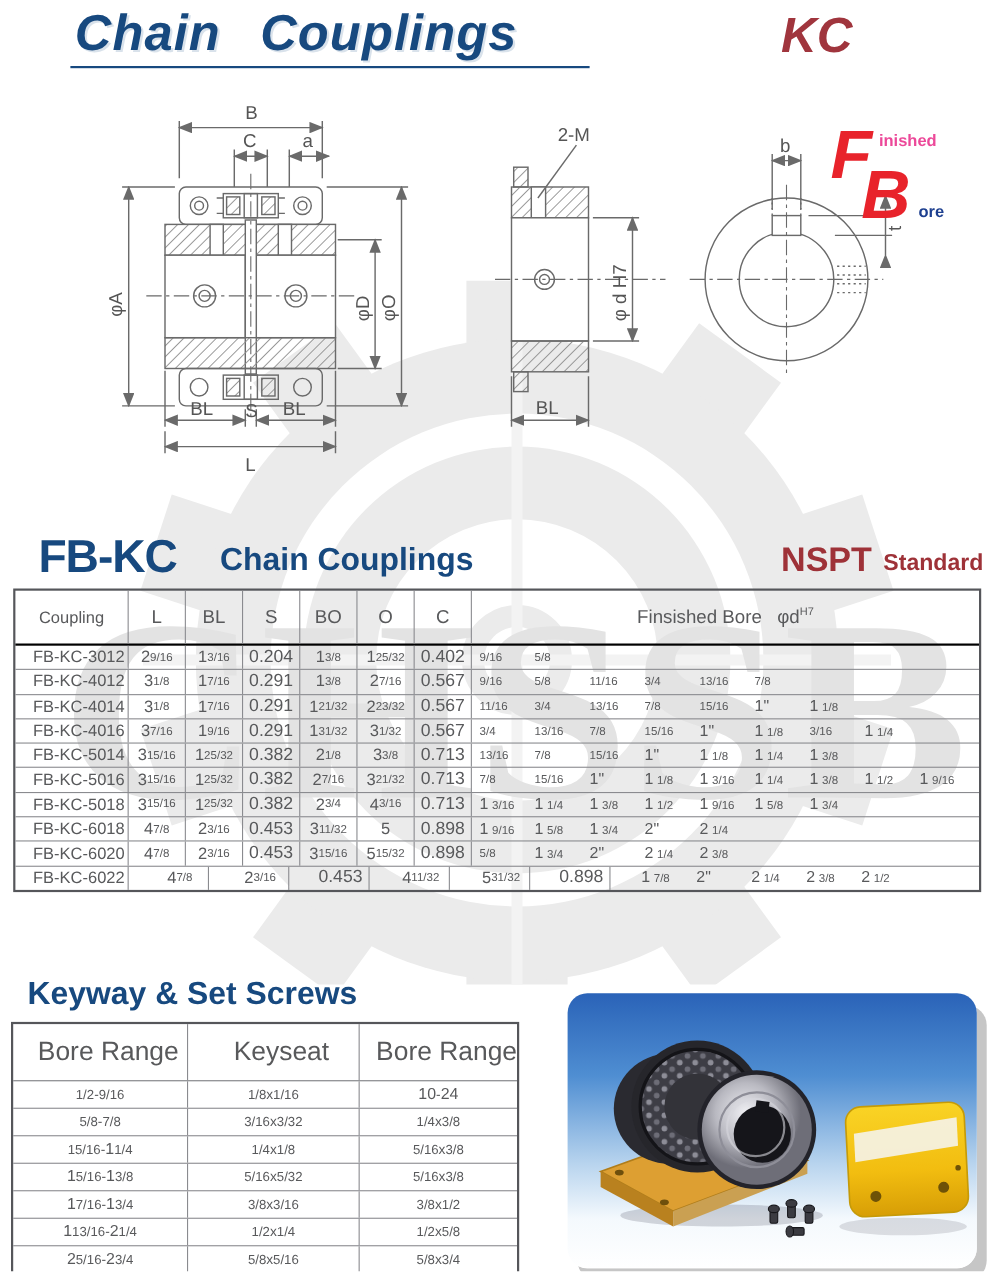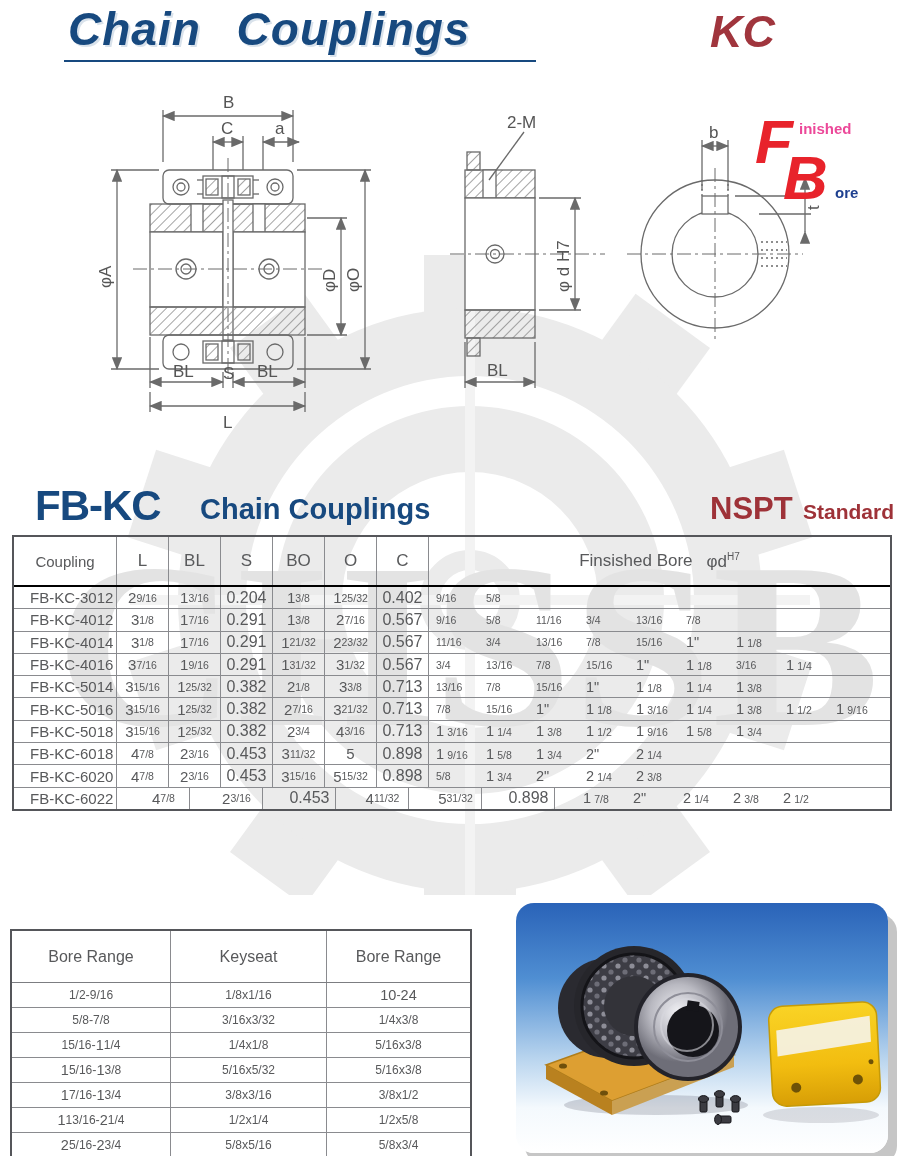--- a/index.html
+++ b/index.html
@@ -53,21 +53,21 @@
   
   .kw-title{left:25px;top:888px;font-size:29px;font-weight:bold;color:#17497f;z-index:2;}
   #kw-table{left:10px;top:929px;width:458px;z-index:1;border:2px solid #55565a;}
   .kw-header{display:flex;height:51px;border-bottom:1px solid #7c7d81;}
   .kw-row{display:flex;height:24px;border-bottom:1px solid #8a8b8f;}
   .kw-row:last-child{border-bottom:none;}
   .kw-cell{box-sizing:border-box;border-right:1px solid #8a8b8f;display:flex;align-items:center;
            justify-content:center;font-size:12.5px;white-space:nowrap;}
   .kw-cell:last-child{border-right:none;}
   .kw-c1{width:159px;} .kw-c2{width:156px;text-align:center;} .kw-c3{flex:1;}
-  .kw-header .kw-cell{font-size:16px;}
+  .kw-header .kw-cell{font-size:24px;margin-left:15px;}
   .kw-table .f{font-size:12px;}
   
   #photo{left:516px;top:903px;width:372px;height:250px;z-index:1;border-radius:18px;
          background:linear-gradient(180deg,#2a63b8 0%,#4f8ed2 30%,#b8d4ee 62%,#f4f9fd 82%,#ffffff 100%);
          box-shadow:9px 11px 0 #c6c6c6;}
 </style>
 </head>
 <body>
 
 <div class="page">
@@ -626,20 +626,21 @@
             <span class="bore-slot"><span class="w">1</span> <span class="f">7/8</span></span>
             <span class="bore-slot"><span class="w">2"</span></span>
             <span class="bore-slot"><span class="w">2</span> <span class="f">1/4</span></span>
             <span class="bore-slot"><span class="w">2</span> <span class="f">3/8</span></span>
             <span class="bore-slot"><span class="w">2</span> <span class="f">1/2</span></span>
           </div>
         </div>
       </div>
   </div>
 
+  <div class="layer kw-title">Keyway &amp; Set Screws</div>
   <div id="kw-table" class="layer kw-table">
     <div class="kw-header">
       <div class="kw-cell kw-c1">Bore Range</div>
       <div class="kw-cell kw-c2">Keyseat</div>
       <div class="kw-cell kw-c3">Bore Range</div>
     </div>
     <div id="kw-table-body">
         <div class="kw-row">
           <div class="kw-cell kw-c1"><span class="f">1/2</span>-<span class="f">9/16</span></div>
           <div class="kw-cell kw-c2"><span class="f">1/8</span>x<span class="f">1/16</span></div>

